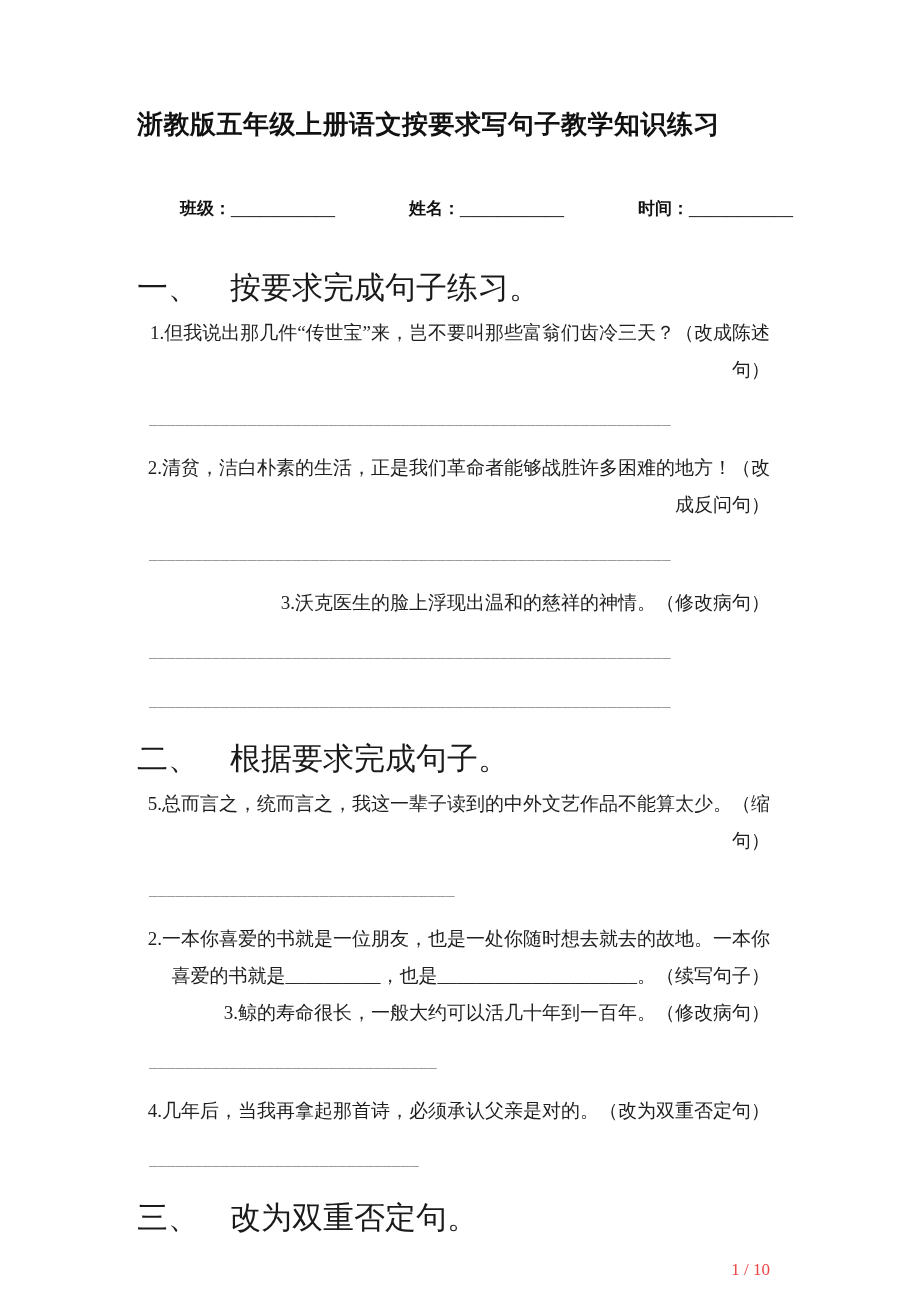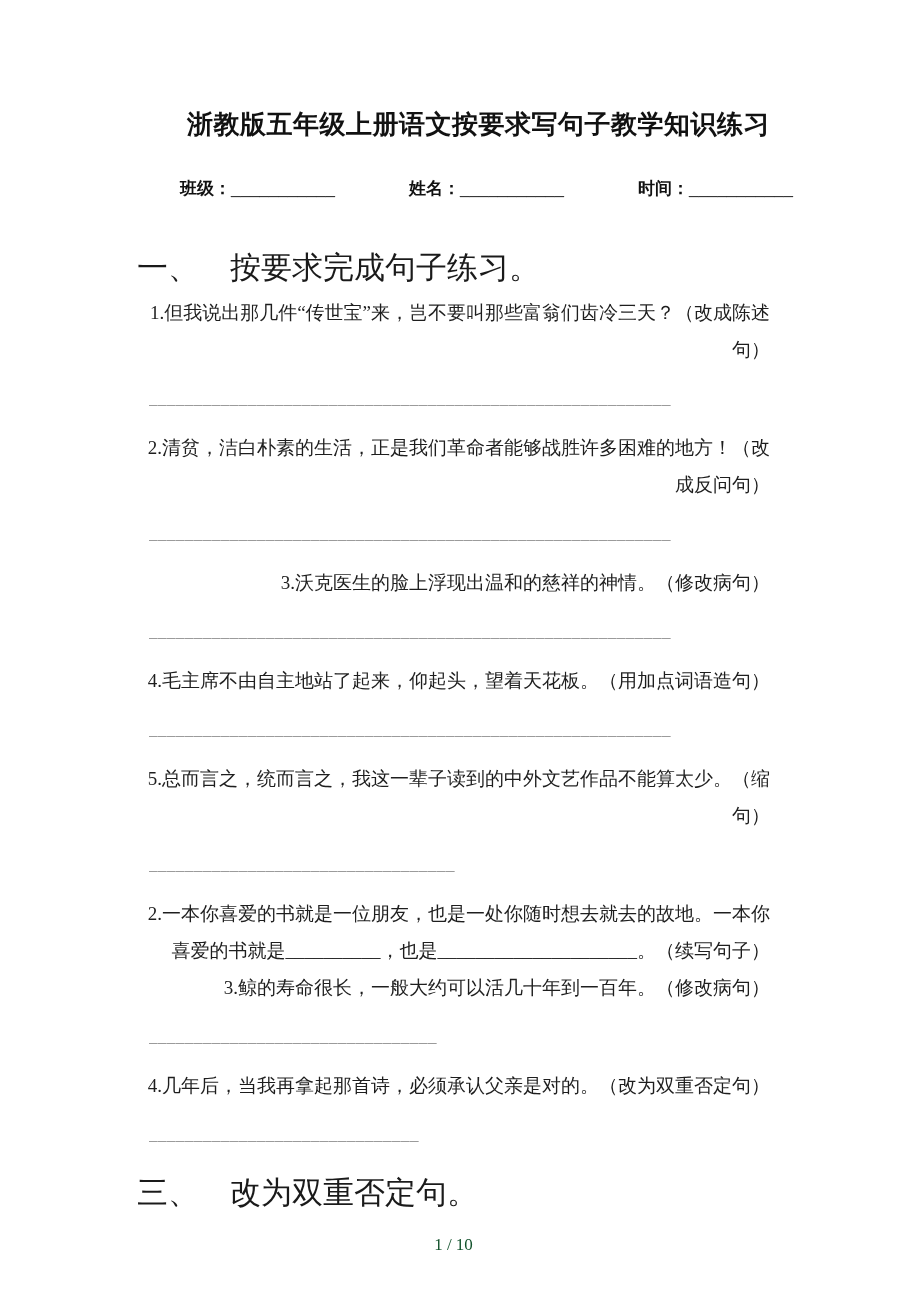--- a/index.html
+++ b/index.html
@@ -18,27 +18,27 @@
     padding: 104px 150px 0 137px;
     font-family: "Liberation Serif", "DejaVu Serif", serif;
     overflow: hidden;
   }
   .title {
     margin: 0;
     font-family: "Liberation Sans", "DejaVu Sans", sans-serif;
     font-weight: bold;
     font-size: 26px;
     line-height: 40px;
-    text-align: right;
+    text-align: left;
     letter-spacing: 0.5px;
     color: #111111;
   }
   .fields {
     display: flex;
-    margin-top: 32px;
+    margin-top: 52px;
     margin-bottom: 40px;
     padding-left: 43px;
     font-family: "Liberation Sans", "DejaVu Sans", sans-serif;
     font-weight: 600;
     font-size: 17px;
     line-height: 26px;
     color: #111111;
     align-items: flex-end;
   }
   .field { margin-right: 74px; white-space: nowrap; }
@@ -67,24 +67,24 @@
     margin: 12px;
     font-size: 17px;
     line-height: 37px;
     color: #8a8a8a;
     white-space: nowrap;
     overflow: hidden;
     letter-spacing: 0.5px;
   }
   .footer {
     margin-top: 14px;
-    text-align: center;
+    text-align: right;
     font-size: 17px;
     line-height: 24px;
-    color: #14532d;
+    color: #ef4444;
   }
 </style>
 </head>
 <body>
 
 <div class="page">
 
   <h1 class="title">浙教版五年级上册语文按要求写句子教学知识练习</h1>
 
   <div class="fields">
@@ -97,23 +97,23 @@
 
   <p class="question">1.但我说出那几件“传世宝”来，岂不要叫那些富翁们齿冷三天？（改成陈述句）</p>
   <p class="answer-line">__________________________________________________________</p>
 
   <p class="question">2.清贫，洁白朴素的生活，正是我们革命者能够战胜许多困难的地方！（改成反问句）</p>
   <p class="answer-line">__________________________________________________________</p>
 
   <p class="question">3.沃克医生的脸上浮现出温和的慈祥的神情。（修改病句）</p>
   <p class="answer-line">__________________________________________________________</p>
 
-  <p class="question">4.毛主席不由自主地站了起来，仰起头，望着天花板。（用加点词语造句）</p>
   <p class="answer-line">__________________________________________________________</p>
 
+  <h2 class="section-heading">二、　根据要求完成句子。</h2>
 
   <p class="question">5.总而言之，统而言之，我这一辈子读到的中外文艺作品不能算太少。（缩句）</p>
   <p class="answer-line">__________________________________</p>
 
   <p class="question">2.一本你喜爱的书就是一位朋友，也是一处你随时想去就去的故地。一本你喜爱的书就是__________，也是_____________________。（续写句子）</p>
 
   <p class="question">3.鲸的寿命很长，一般大约可以活几十年到一百年。（修改病句）</p>
   <p class="answer-line">________________________________</p>
 
   <p class="question">4.几年后，当我再拿起那首诗，必须承认父亲是对的。（改为双重否定句）</p>

